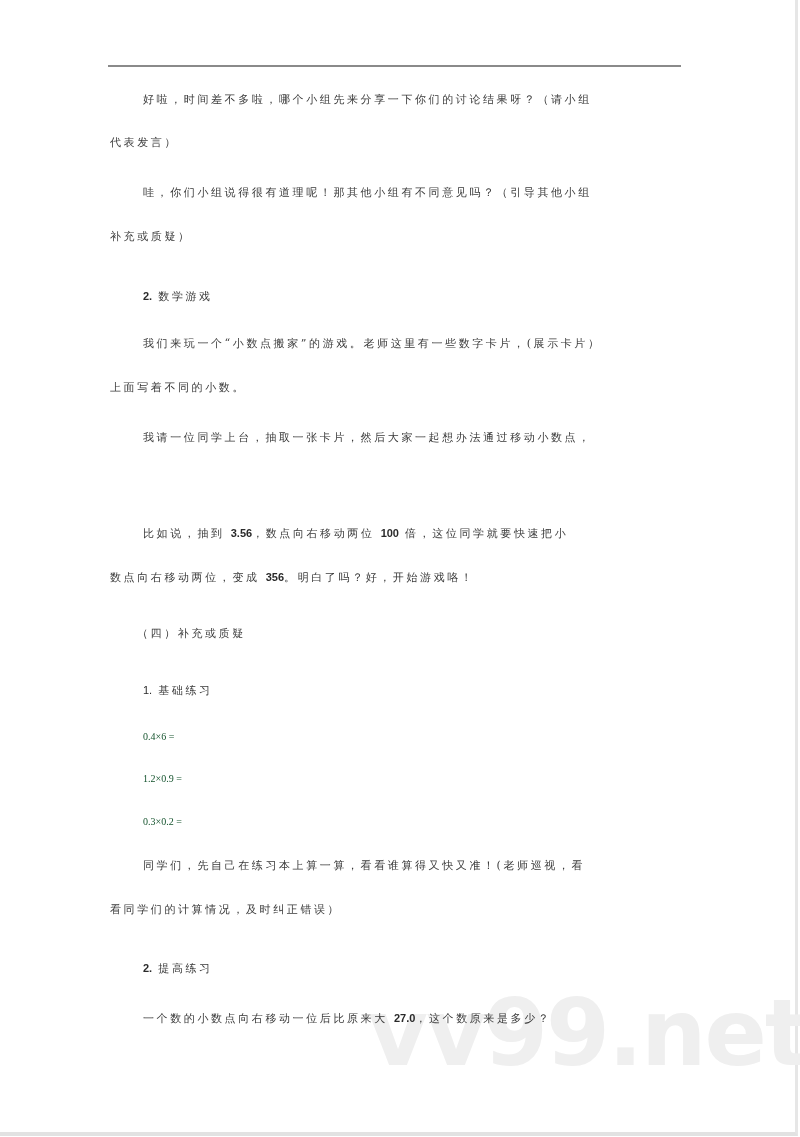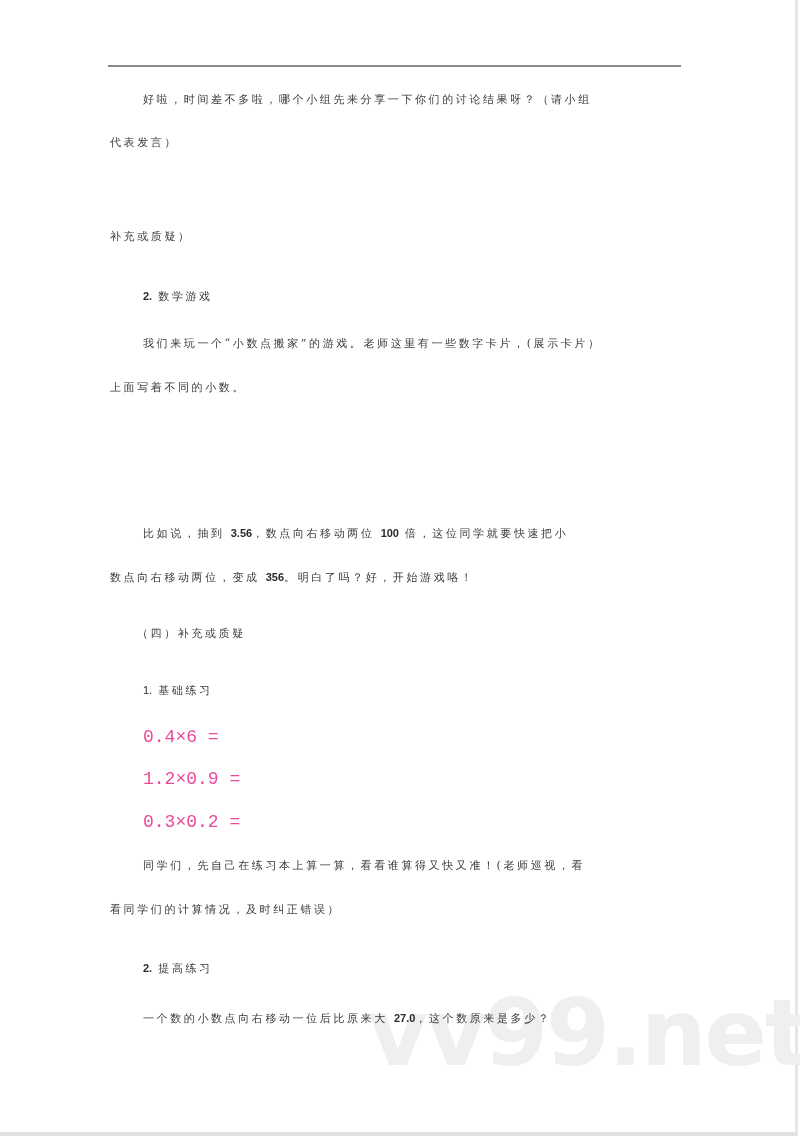--- a/index.html
+++ b/index.html
@@ -41,24 +41,24 @@
       letter-spacing: 2.6px;
     }
     .line.indent { left: 143px; }
     .line .num {
       font-family: "Liberation Sans", "DejaVu Sans", sans-serif;
       font-weight: bold;
       letter-spacing: 0;
       color: #2a2a2a;
     }
     .line.formula {
-      font-family: Liberation Mono, monospace;
+      font-family: Liberation Serif, serif;
       letter-spacing: 0;
-      color: #ec4899;
-      font-size: 18px;
+      color: #14532d;
+      font-size: 10px;
     }
     .watermark {
       position: absolute;
       left: 368px;
       top: 988px;
       font-family: "DejaVu Sans", "Liberation Sans", sans-serif;
       font-weight: bold;
       font-size: 92px;
       line-height: 92px;
       color: #efefef;
@@ -72,29 +72,31 @@
 <body>
 
 <div class="page">
   <div class="header-rule"></div>
 
   <div class="watermark">vv99.net</div>
 
   <div class="line indent" style="top:90px">好啦，时间差不多啦，哪个小组先来分享一下你们的讨论结果呀？（请小组</div>
   <div class="line" style="top:133px">代表发言）</div>
 
+  <div class="line indent" style="top:183px">哇，你们小组说得很有道理呢！那其他小组有不同意见吗？（引导其他小组</div>
   <div class="line" style="top:227px">补充或质疑）</div>
 
   <div class="line indent" style="top:286px">
     <span class="num">2.</span><span> 数学游戏</span>
   </div>
 
   <div class="line indent" style="top:334px">我们来玩一个“小数点搬家”的游戏。老师这里有一些数字卡片，(展示卡片）</div>
   <div class="line" style="top:378px">上面写着不同的小数。</div>
 
+  <div class="line indent" style="top:428px">我请一位同学上台，抽取一张卡片，然后大家一起想办法通过移动小数点，</div>
 
   <div class="line indent" style="top:523px">
     <span>比如说，抽到 </span><span class="num">3.56</span><span>，数点向右移动两位 </span><span class="num">100</span><span> 倍，这位同学就要快速把小</span>
   </div>
   <div class="line" style="top:567px">
     <span>数点向右移动两位，变成 </span><span class="num">356</span><span>。明白了吗？好，开始游戏咯！</span>
   </div>
 
   <div class="line" style="top:624px; left:137px">（四）补充或质疑</div>
 

